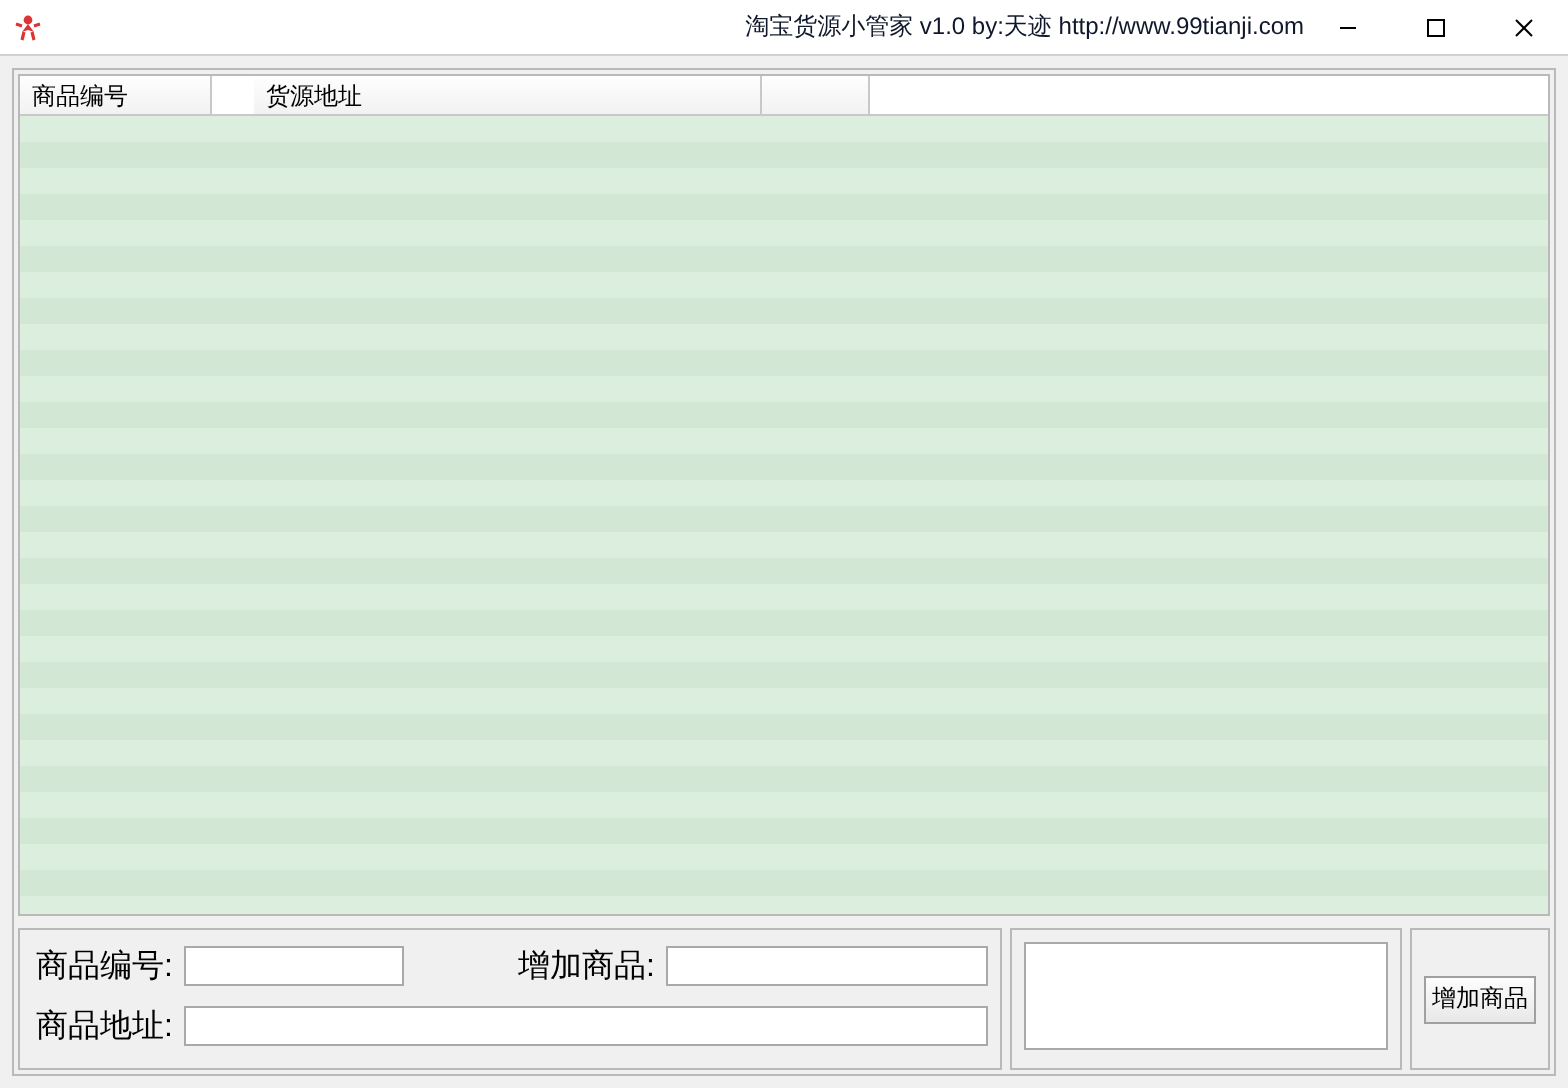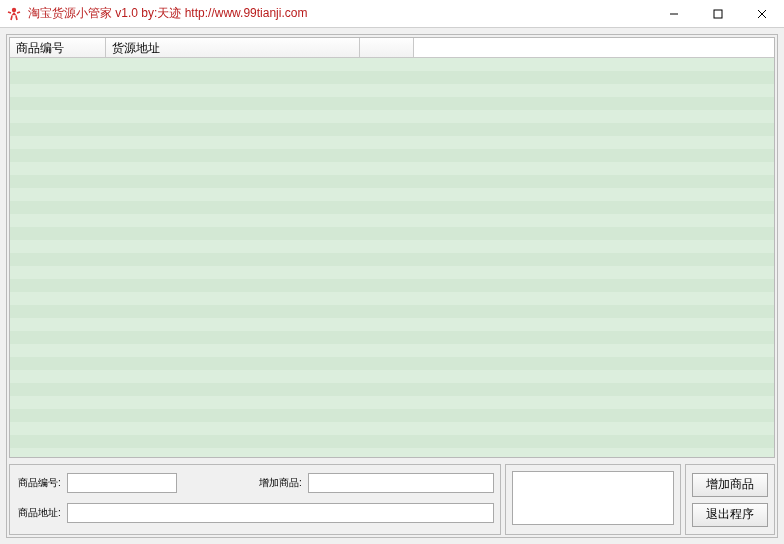--- a/index.html
+++ b/index.html
@@ -17,21 +17,21 @@
     align-items: center;
     padding: 0 0 0 6px;
     background: #fff;
     border-bottom: 1px solid #d0d0d0;
   }
   .titlebar .app-icon {
     width: 16px; height: 16px;
     margin-right: 6px;
     display: inline-flex; align-items: center; justify-content: center;
   }
-  .titlebar .title-text { flex: 1; color: #b91c1c; font-size: 12px; }
+  .titlebar .title-text { flex: 1; color: #0f172a; font-size: 12px; text-align: right; }
   .win-controls { display: flex; height: 100%; }
   .win-btn {
     width: 44px; height: 100%;
     display: flex; align-items: center; justify-content: center;
     color: #000;
   }
 
   .client {
     padding: 6px;
     height: calc(100% - 28px);
@@ -87,38 +87,38 @@
     background: #f0f0f0;
   }
   .fg-left {
     width: 492px;
     display: grid;
     grid-template-columns: auto 1fr auto 1fr;
     grid-template-rows: 24px 24px;
     gap: 6px 4px;
     align-items: center;
   }
-  .fg-left .label { white-space: nowrap; font-size: 10px; padding: 0 2px; }
+  .fg-left .label { white-space: nowrap; font-size: 16px; padding: 0 2px; }
   .fg-left input.small { width: 110px; }
   .fg-left input.wide { width: 100%; }
   .fg-left .row2-input { grid-column: 2 / 5; }
   .fg-mid {
     flex: 1;
   }
   .fg-mid textarea {
     width: 100%; height: 54px;
     border: 1px solid #a9a9a9;
     background: #fff;
     resize: none;
     font-family: inherit;
     font-size: 12px;
     padding: 2px;
   }
   .fg-right {
-    width: 90px;
+    width: 70px;
     display: flex;
     flex-direction: column;
     gap: 6px;
     justify-content: center;
   }
   input[type="text"] {
     height: 20px;
     border: 1px solid #a9a9a9;
     background: #fff;
     padding: 0 4px;
@@ -166,21 +166,21 @@
     </div>
   </div>
 </div>
 
 <div class="client">
   <div class="inner-frame">
 
     <div class="table-wrap">
       <div class="thead">
         <div class="th" style="width: 96px;">商品编号</div>
-        <div class="th" style="width: 254px;">货源地址</div>
+        <div class="th" style="width: 254px; margin-left: 21px;">货源地址</div>
         <div class="th" style="width: 54px;"></div>
       </div>
       <div class="tbody"></div>
     </div>
 
     <div class="bottom-panel">
       <div class="field-group fg-left">
         <span class="label">商品编号:</span>
         <input type="text" class="small" value="" style="">
         <span class="label">增加商品:</span>
@@ -188,18 +188,17 @@
         <span class="label">商品地址:</span>
         <input type="text" class="wide row2-input" value="" style="">
       </div>
 
       <div class="field-group fg-mid">
         <textarea style=""></textarea>
       </div>
 
       <div class="field-group fg-right">
         <button class="action">增加商品</button>
-        <button class="action">退出程序</button>
       </div>
     </div>
 
   </div>
 </div>
 
 </body></html>

